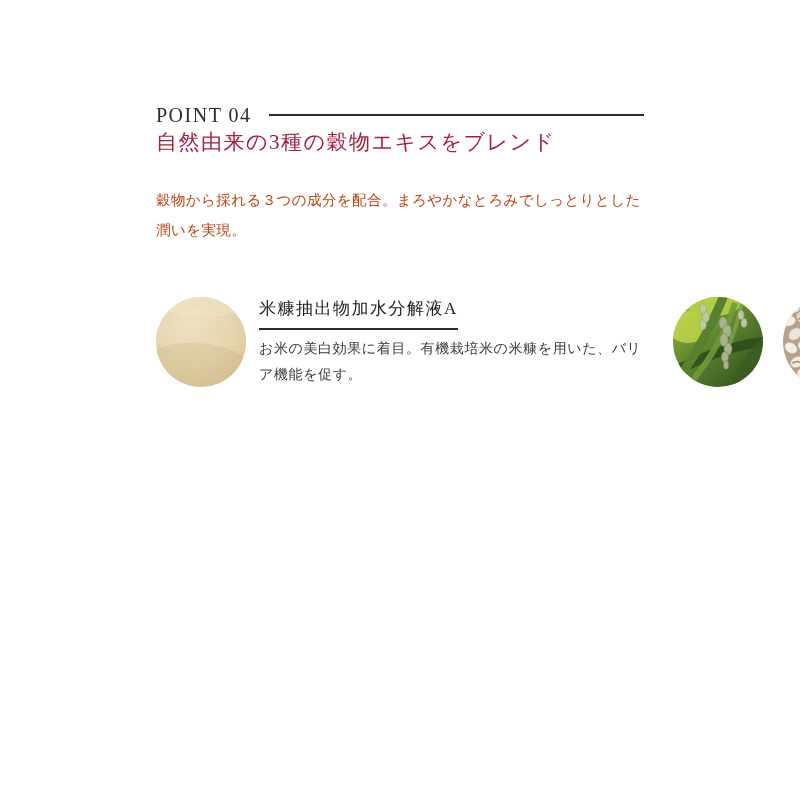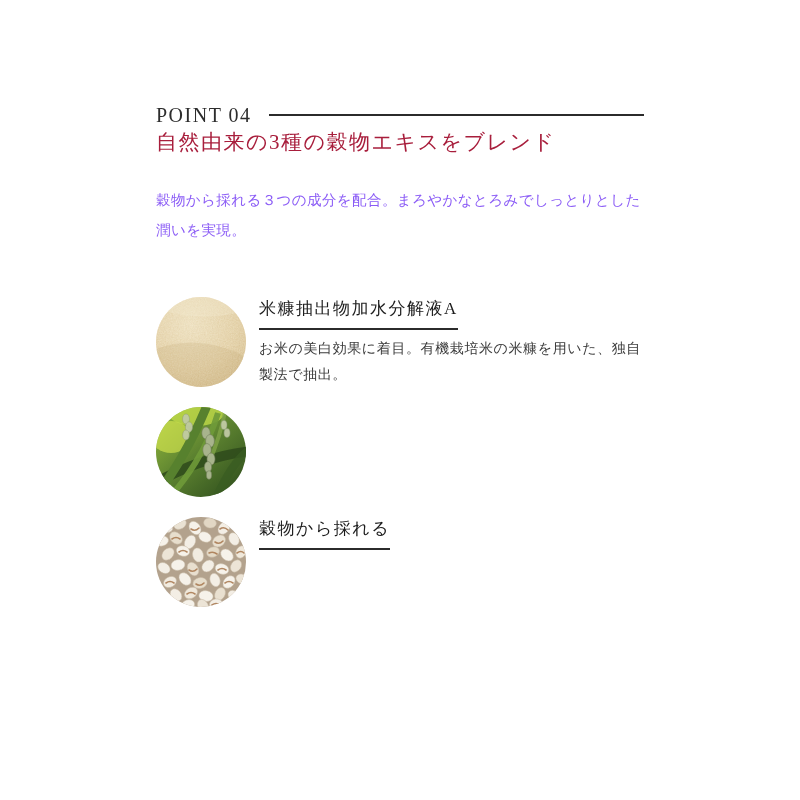--- a/index.html
+++ b/index.html
@@ -27,25 +27,25 @@
     font-family: "Liberation Serif", "DejaVu Serif", serif;
     font-size: 21px; line-height: 32px; letter-spacing: 1.5px;
     color: #a81e3c;
   }
   .headline span { display: block; }
 
   
   .body-text {
     margin-top: 27px; width: 490px;
     font-size: 14.5px; line-height: 30px; letter-spacing: 0.4px;
-    color: #8b5cf6;
-  }
-
-  
-  .items { margin-top: 52px; display: flex; flex-direction: column; gap: 20px; }
+    color: #c2410c;
+  }
+
+  
+  .items { margin-top: 52px; display: flex; flex-direction: row; gap: 20px; }
   .item { display: flex; align-items: flex-start; }
   .thumb { width: 90px; height: 90px; flex: 0 0 90px; }
   .thumb svg { display: block; width: 90px; height: 90px; }
   .item-text { margin-left: 13px; width: 394px; }
   .item-title {
     display: inline-block;
     font-family: "Liberation Serif", "DejaVu Serif", serif;
     font-size: 17px; letter-spacing: 1.5px; color: #1c1c1c;
     border-bottom: 2px solid #2b2b2b; padding-bottom: 8px;
   }
@@ -99,21 +99,21 @@
               <rect width="90" height="90" fill="url(#rg1)"></rect>
               <rect width="90" height="90" filter="url(#fn1)" opacity="0.45"></rect>
               <rect width="90" height="90" filter="url(#fn2)" opacity="0.5"></rect>
               <path d="M0 52 Q 45 36 90 60 L90 90 L0 90 Z" fill="#b89962" opacity="0.18"></path>
               <path d="M0 0 H90 V14 Q 45 26 0 12 Z" fill="#f3ead0" opacity="0.35"></path>
             </g>
           </svg>
         </div>
         <div class="item-text">
           <div class="item-title">米糠抽出物加水分解液A</div>
-          <p class="item-desc">お米の美白効果に着目。有機栽培米の米糠を用いた、独自製法で抽出。</p>
+          <p class="item-desc">お米の美白効果に着目。有機栽培米の米糠を用いた、バリア機能を促す。</p>
         </div>
       </div>
 
       <div class="item">
         <div class="thumb">
           <svg viewBox="0 0 90 90" aria-hidden="true">
             <defs>
               <clipPath id="cp2">
                   <circle cx="45" cy="45" r="45"></circle>
                 </clipPath>

